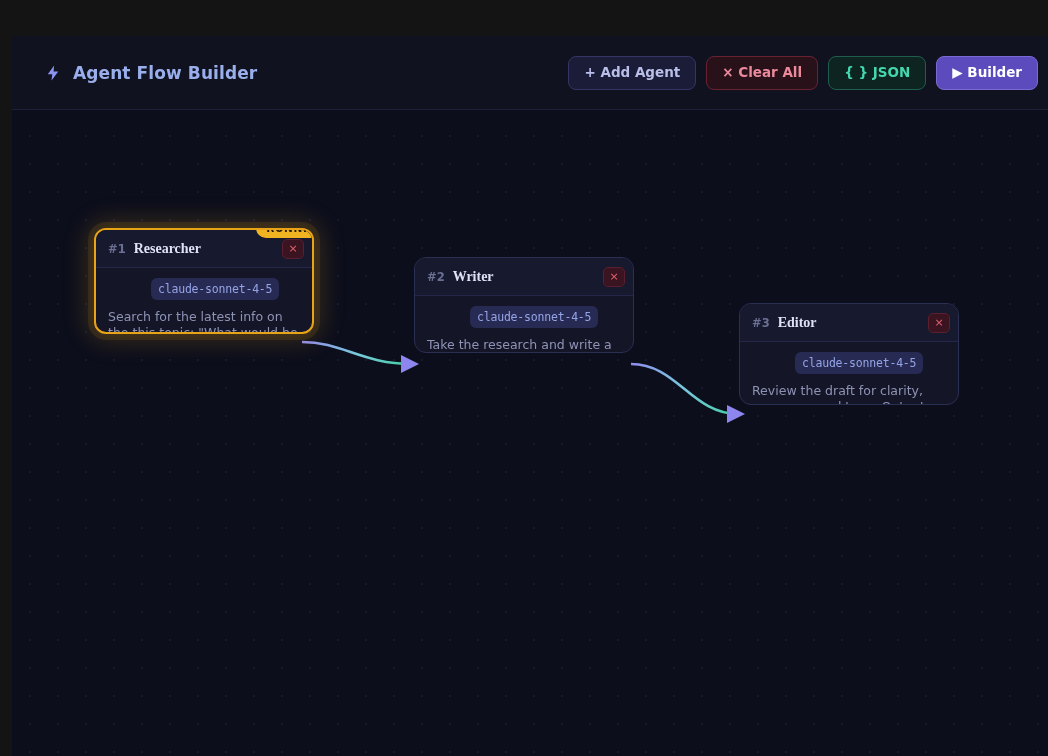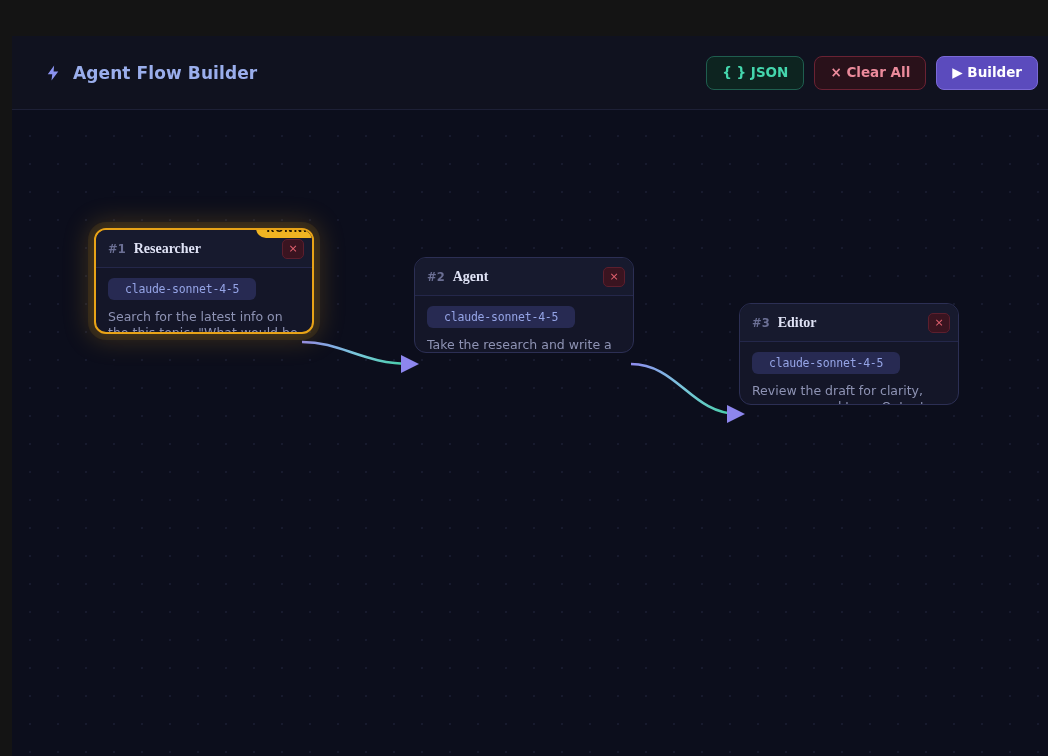--- a/index.html
+++ b/index.html
@@ -188,24 +188,25 @@
     line-height: 1;
   }
   .node-body {
     padding: 10px 12px 12px 12px;
   }
   .chip {
     display: inline-block;
     background: #272a52;
     color: #95a4e6;
     font-size: 11.5px;
-    padding: 4px 17px;
+    padding: 4px 7px;
     border-radius: 6px;
     font-family: "DejaVu Sans Mono", "Liberation Mono", monospace;
     letter-spacing: -0.2px;
+    margin-left: 43px;
   }
   .prompt {
     margin-top: 9px;
     font-size: 12.5px;
     line-height: 1.28;
     color: #8e93b4;
   }
 
   .badge {
     position: absolute;
@@ -231,22 +232,23 @@
 
     <div class="header">
       <div class="brand">
         <svg class="bolt-icon" viewBox="0 0 24 24">
           <path d="M13.5 2 L5 13.5 H11 L10 22 L19 10 H12.8 Z" fill="#8b93f0"></path>
         </svg>
         <span class="brand-title">Agent Flow Builder</span>
       </div>
 
       <div class="header-actions">
+        <div class="btn btn-add">+ Add Agent</div>
+        <div class="btn btn-clear">× Clear All</div>
         <div class="btn btn-json">{ } JSON</div>
-        <div class="btn btn-clear">× Clear All</div>
         <div class="btn btn-exec">▶ Builder</div>
       </div>
     </div>
 
     <div class="canvas">
 
       <svg class="edges">
         <defs>
           <linearGradient id="edgeGrad" x1="0%" y1="0%" x2="100%" y2="0%">
             <stop offset="0%" stop-color="#8f8bf0"></stop>
@@ -272,21 +274,21 @@
         <div class="node-body">
           <span class="chip">claude-sonnet-4-5</span>
           <div class="prompt">Search for the latest info on the this topic: "What would be the second-order effects on Europe's economy</div>
         </div>
 
       </div>
 
       <div class="node" style="left:402px; top:147px; height:96px;">
         <div class="node-head">
           <span class="node-index">#2</span>
-          <span class="node-title">Agent</span>
+          <span class="node-title">Writer</span>
           <span class="node-close">×</span>
         </div>
         <div class="node-body">
           <span class="chip">claude-sonnet-4-5</span>
           <div class="prompt">Take the research and write a clear, engaging blog post.</div>
         </div>
 
       </div>
 
       <div class="node" style="left:727px; top:193px; height:102px;">

